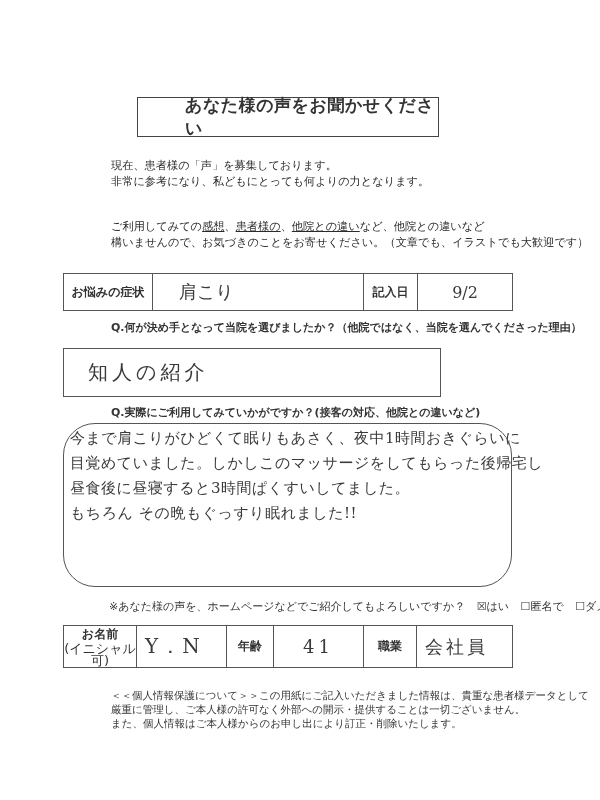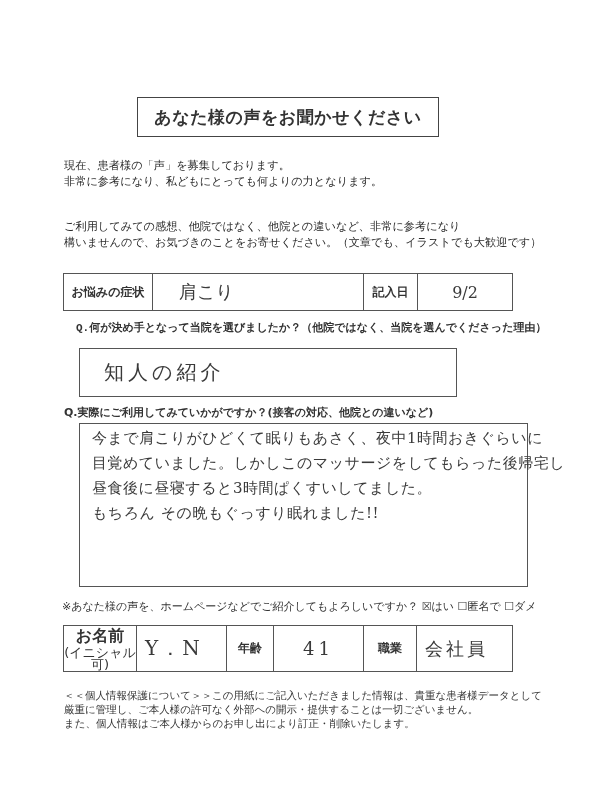--- a/index.html
+++ b/index.html
@@ -1,81 +1,81 @@
 <!DOCTYPE html>
 <html><head>
 <meta charset="utf-8">
 <style>
   html, body { margin: 0; padding: 0; }
   body {
     width: 600px; height: 800px; background: #ffffff; position: relative; overflow: hidden;
     font-family: "DejaVu Sans", sans-serif; color: #222;
   }
-  .abs { position: absolute; }
+  .abs { position: absolute; padding-left: 47px; }
   .title-box {
     left: 137px; top: 97px; width: 302px; height: 40px;
     border: 1.5px solid #444; box-sizing: border-box;
     display: flex; align-items: center; justify-content: center;
     font-size: 17px; font-weight: bold; color: #333; letter-spacing: 0.5px;
   }
   .intro {
     left: 64px; top: 158px; font-size: 11.2px; line-height: 15.5px; color: #2a2a2a; white-space: nowrap;
   }
   .intro2 { top: 219px; }
-  .u { }
+  .u { text-decoration: underline; }
   table.row {
     border-collapse: collapse; table-layout: fixed;
   }
   table.row td {
     border: 1.2px solid #555; padding: 0; height: 36px; vertical-align: middle;
   }
   .lbl { font-size: 12px; font-weight: bold; text-align: center; color: #333; }
   .lbl-small { font-size: 13px; font-weight: normal; line-height: 12px; }
   .hand {
-    font-family: "DejaVu Serif", serif; color: #3a3a3a; font-weight: normal; margin-left: 16px;
+    font-family: "DejaVu Serif", serif; color: #3a3a3a; font-weight: normal;
   }
   .q { font-size: 11px; font-weight: bold; color: #333; white-space: nowrap; }
   .box { border: 1.2px solid #555; box-sizing: border-box; }
-  .hand-lines { font-size: 15px; line-height: 25px; padding: 2px 12px; letter-spacing: 0.5px; white-space: nowrap; }
+  .hand-lines { font-size: 15px; line-height: 25px; padding: 2px 6px; letter-spacing: 0.5px; white-space: nowrap; border-radius: 32px; }
   .consent { font-size: 11px; color: #333; white-space: nowrap; }
   .privacy { font-size: 10.5px; line-height: 14px; color: #333; white-space: nowrap; }
-  .cb { display: inline-block; margin-left: 0; }
+  .cb { display: inline-block; margin-left: 8px; }
 </style>
 </head>
 <body>
 
 <div class="abs title-box">あなた様の声をお聞かせください</div>
 
 <div class="abs intro">
   <div>現在、患者様の「声」を募集しております。</div>
   <div>非常に参考になり、私どもにとっても何よりの力となります。</div>
 </div>
 <div class="abs intro intro2">
-  <div><span>ご利用してみての</span><span class="u">感想</span><span>、</span><span class="u">他院ではなく</span><span>、</span><span class="u">他院との違い</span><span>など、非常に参考になり</span></div>
+  <div><span>ご利用してみての</span><span class="u">感想</span><span>、</span><span class="u">患者様の</span><span>、</span><span class="u">他院との違い</span><span>など、他院との違いなど</span></div>
   <div>構いませんので、お気づきのことをお寄せください。（文章でも、イラストでも大歓迎です）</div>
 </div>
 
 <table class="abs row" style="left:63px; top:273px; width:449px;">
   <colgroup>
       <col style="width:89px">
       <col style="width:211px">
       <col style="width:54px">
       <col style="width:95px">
     </colgroup>
   <tbody>
       <tr>
     <td class="lbl">お悩みの症状</td>
     <td class="hand" style="font-size:18px; padding-left:26px;">肩こり</td>
     <td class="lbl">記入日</td>
     <td class="hand" style="font-size:16px; text-align:center;">9/2</td>
   </tr>
 </tbody>
   </table>
 
-<div class="abs q" style="left:76px; top:320px;font-family:Liberation Mono, monospace;">Q.何が決め手となって当院を選びましたか？（他院ではなく、当院を選んでくださった理由）</div>
+<div class="abs q" style="left:64px; top:320px;">Q.何が決め手となって当院を選びましたか？（他院ではなく、当院を選んでくださった理由）</div>
 <div class="abs box hand" style="left:63px; top:348px; width:378px; height:49px; font-size:20px; padding:10px 0 0 24px; letter-spacing:4px;">知人の紹介</div>
 
 <div class="abs q" style="left:64px; top:405px;">Q.実際にご利用してみていかがですか？(接客の対応、他院との違いなど)</div>
 <div class="abs box hand hand-lines" style="left:63px; top:423px; width:449px; height:164px;">
   <div>今まで肩こりがひどくて眠りもあさく、夜中1時間おきぐらいに</div>
   <div>目覚めていました。しかしこのマッサージをしてもらった後帰宅し</div>
   <div>昼食後に昼寝すると3時間ぱくすいしてました。</div>
   <div>もちろん その晩もぐっすり眠れました!!</div>
 </div>
 
@@ -91,21 +91,21 @@
       <col style="width:73px">
       <col style="width:90px">
       <col style="width:47px">
       <col style="width:90px">
       <col style="width:53px">
       <col style="width:96px">
     </colgroup>
   <tbody>
       <tr>
     <td class="lbl">
-      <div style="font-size:16px;font-family:Liberation Serif, serif;">お名前</div>
+      <div style="font-size:12px;font-family:Liberation Serif, serif;">お名前</div>
       <div class="lbl-small">(イニシャル可)</div>
     </td>
     <td class="hand" style="font-size:20px; padding-left:8px; letter-spacing:2px;">Y．N</td>
     <td class="lbl">年齢</td>
     <td class="hand" style="font-size:18px; text-align:center; letter-spacing:4px;">41</td>
     <td class="lbl">職業</td>
     <td class="hand" style="font-size:18px; padding-left:8px; letter-spacing:3px;">会社員</td>
   </tr>
 </tbody>
   </table>

